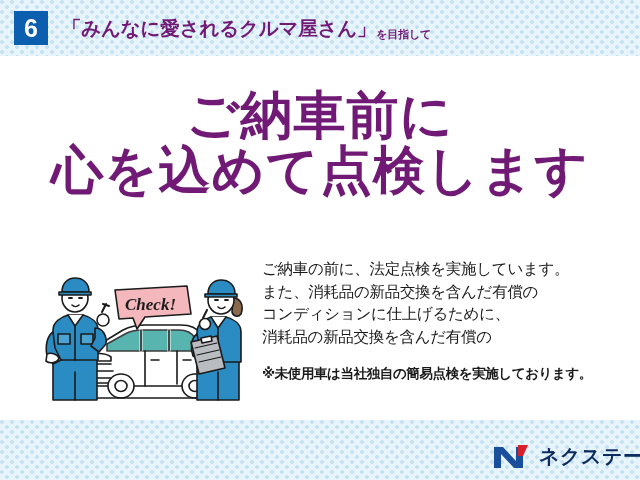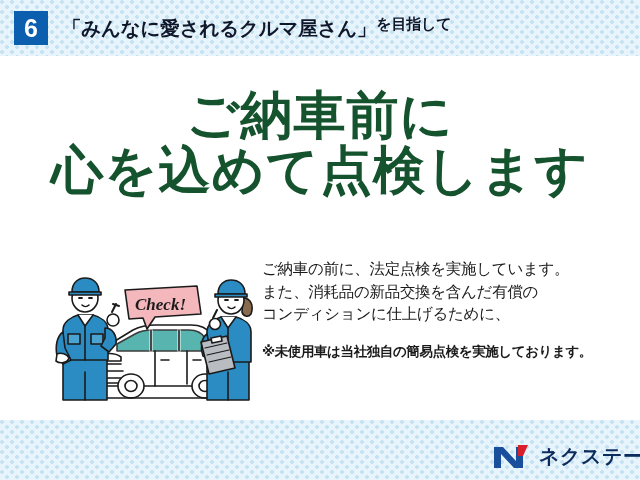--- a/index.html
+++ b/index.html
@@ -50,44 +50,44 @@
     font-size: 25px;
     font-weight: bold;
     display: flex;
     align-items: center;
     justify-content: center;
     flex: 0 0 auto;
     line-height: 1;
   }
   #header-text {
     margin-left: 14px;
-    color: #0f172a;
-    white-space: nowrap;
-    display: flex;
-    align-items: flex-start;
+    color: #701a75;
+    white-space: nowrap;
+    display: flex;
+    align-items: flex-end;
   }
   #header-main {
     font-size: 19.5px;
     font-weight: bold;
     letter-spacing: -0.2px;
   }
   #header-suffix {
-    font-size: 15px;
+    font-size: 11px;
     font-weight: bold;
     letter-spacing: -0.2px;
   }
 
   
   #headline {
     position: absolute;
     top: 88px;
     left: 0;
     width: 640px;
     text-align: center;
-    color: #14532d;
+    color: #701a75;
     font-weight: bold;
     line-height: 1.06;
     letter-spacing: 1px;
   }
   #headline-l1 { font-size: 52px; }
   #headline-l2 { font-size: 52px; }
 
   
   #body-copy {
     position: absolute;
@@ -109,21 +109,21 @@
     letter-spacing: -0.4px;
     white-space: nowrap;
     font-weight: bold;
     margin-top: 16px;
   }
 
   
   #illustration {
     position: absolute;
     top: 268px;
-    left: 55px;
+    left: 45px;
     width: 205px;
     height: 140px;
   }
   #illustration svg { display: block; }
 
   
   #footer-logo {
     position: absolute;
     top: 441px;
     left: 492px;
@@ -158,20 +158,21 @@
 
   <div id="headline">
     <div id="headline-l1">ご納車前に</div>
     <div id="headline-l2">心を込めて点検します</div>
   </div>
 
   <div id="body-copy">
     <div class="copy-line">ご納車の前に、法定点検を実施しています。</div>
     <div class="copy-line">また、消耗品の新品交換を含んだ有償の</div>
     <div class="copy-line">コンディションに仕上げるために、</div>
+    <div class="copy-line">消耗品の新品交換を含んだ有償の</div>
     <div id="copy-note">※未使用車は当社独自の簡易点検を実施しております。</div>
   </div>
 
   <div id="illustration">
     <svg width="205" height="140" viewBox="0 0 205 140" xmlns="http://www.w3.org/2000/svg">
       <g stroke="#1b1b1b" stroke-width="1.6" stroke-linejoin="round" stroke-linecap="round" fill="none">
 
         <g>
           <path d="M47 118 L47 88 C47 82 52 76 60 73 L78 62 C84 59 92 57 100 57
                    L136 57 C146 57 152 60 156 66 L166 82

